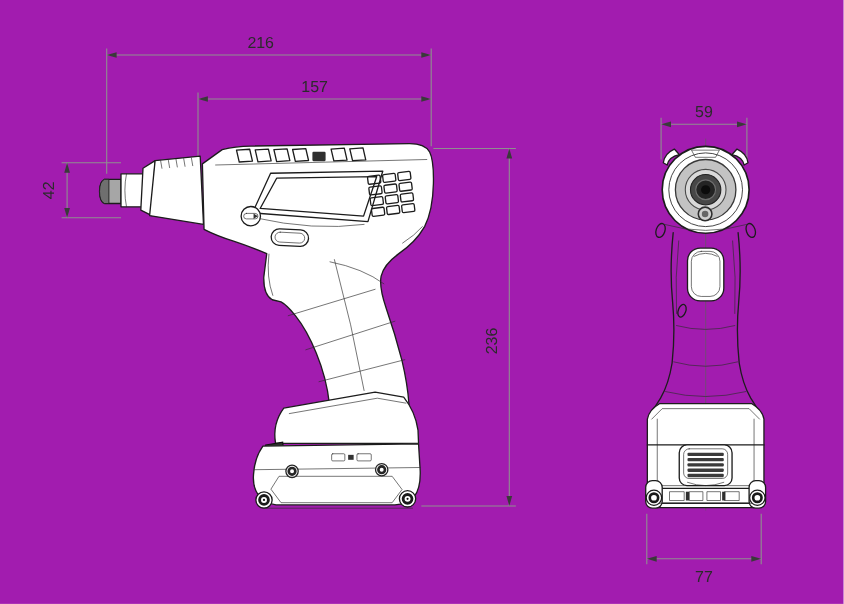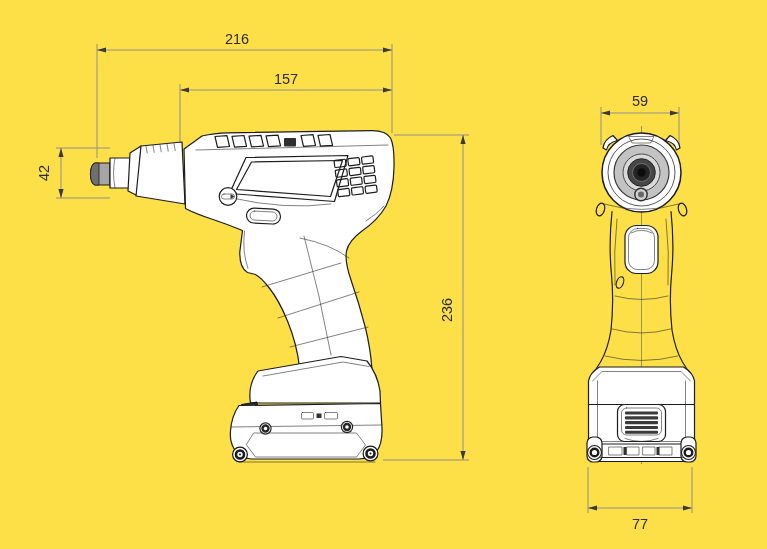--- a/index.html
+++ b/index.html
@@ -1,16 +1,16 @@
 <!DOCTYPE html>
 <html><head>
 <meta charset="utf-8">
 <style>
   html,body{margin:0;padding:0;background:#ffffff;}
-  .stage{position:relative;width:767px;height:549px;background:#fde047;overflow:hidden;
+  .stage{position:relative;width:767px;height:549px;background:#a21caf;overflow:hidden;
          font-family:"Liberation Sans", sans-serif;}
   svg{display:block;}
   
   .o  {fill:none;stroke:#1c1c1c;stroke-width:1.2;stroke-linejoin:round;stroke-linecap:round;}
   .ow {fill:#ffffff;stroke:#1c1c1c;stroke-width:1.2;stroke-linejoin:round;stroke-linecap:round;}
   .thin{fill:none;stroke:#2e2e2e;stroke-width:0.6;stroke-linejoin:round;stroke-linecap:round;}
   .dim {fill:none;stroke:#8f8f8f;stroke-width:1;}
   .arr {fill:#3a3a3a;stroke:none;}
   .dimtxt{fill:#2b2b2b;font-family:"Liberation Sans", sans-serif;font-size:14.5px;}
 </style>

